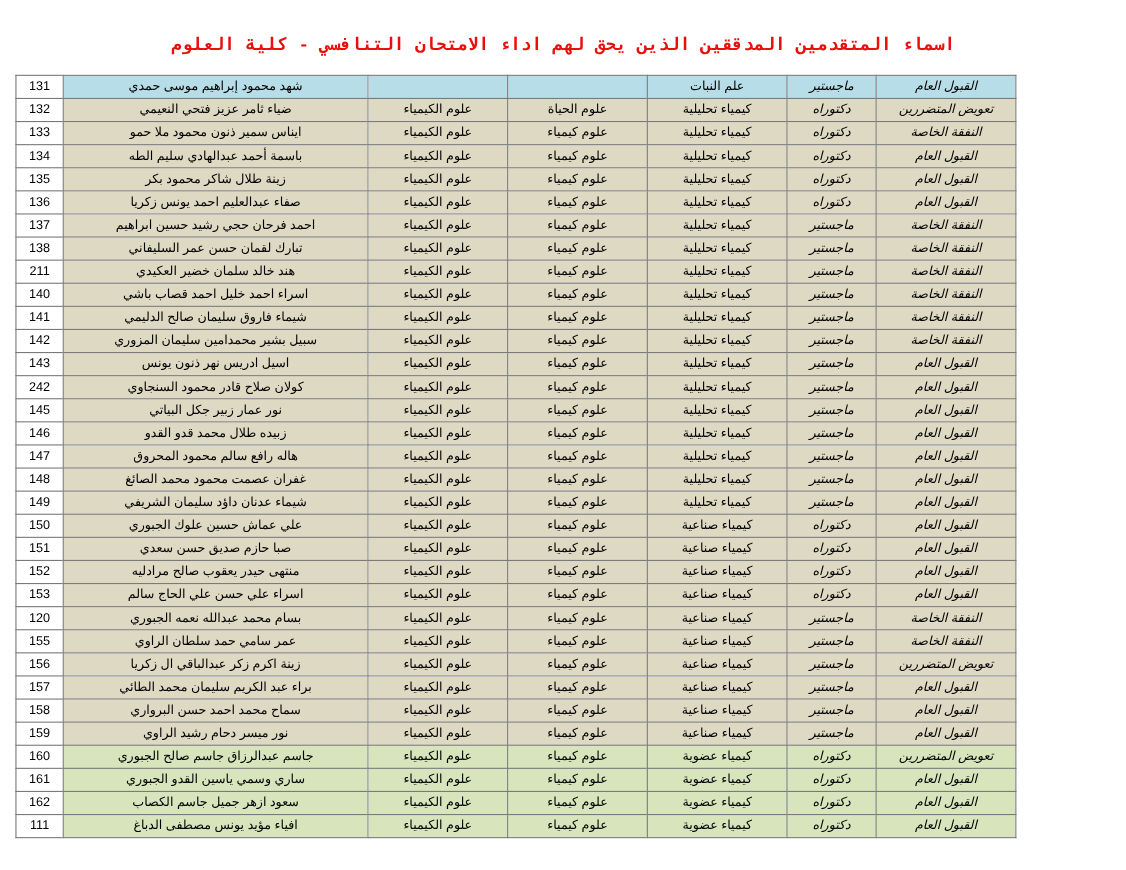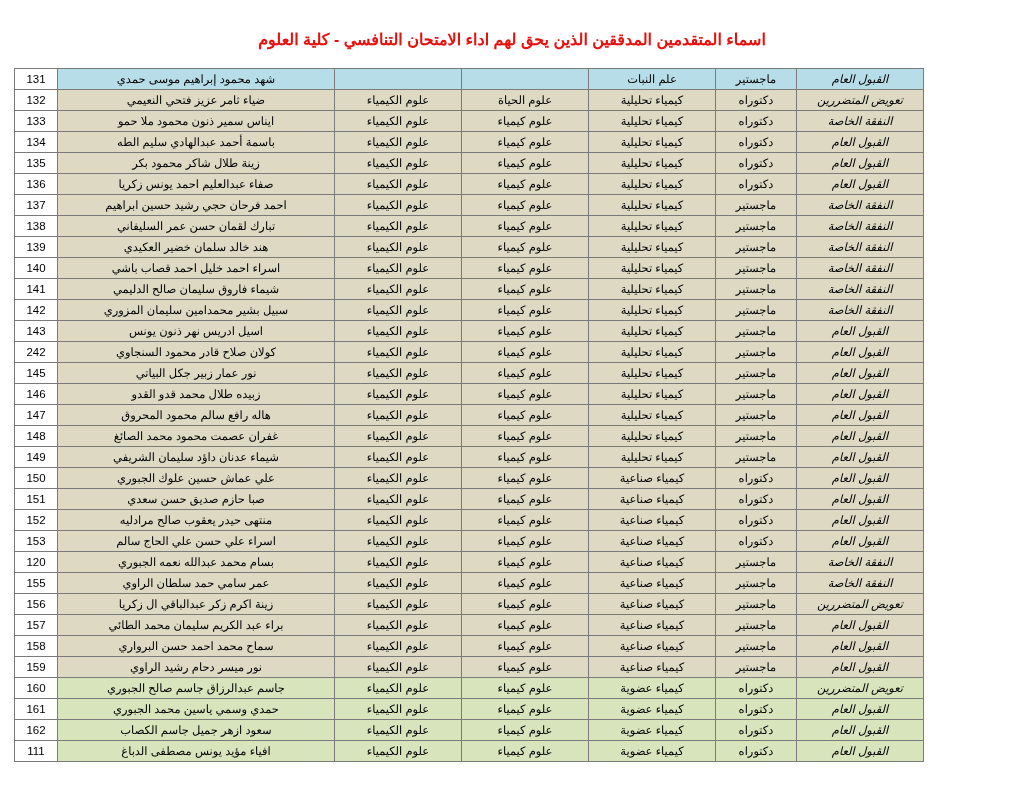--- a/index.html
+++ b/index.html
@@ -23,20 +23,21 @@
   .doc-title {
     position: absolute;
     top: 30px;
     left: 0;
     width: 1024px;
     text-align: center;
     font-size: 16px;
     font-weight: bold;
     color: #e8100c;
     direction: rtl;
+    font-family: Liberation Mono, monospace;
   }
   .table-wrap {
     position: absolute;
     top: 68px;
     left: 98px;
     width: 826px;
   }
   table.listing {
     border-collapse: collapse;
     width: 826px;
@@ -61,21 +62,21 @@
     font-weight: normal;
     margin-left: 46px;
   }
   td.c-name {
     width: 268px;
     text-align: center;
   }
   td.c-col3 { width: 118px; }
   td.c-col4 { width: 118px; }
   td.c-col5 { width: 118px; }
-  td.c-col6 { width: 72px; }
+  td.c-col6 { width: 72px; font-style: italic; }
   td.c-col7 { width: 118px; font-style: italic; }
 
   
   .grp-blue td.c-name,
   .grp-blue td.c-col3,
   .grp-blue td.c-col4,
   .grp-blue td.c-col5,
   .grp-blue td.c-col6,
   .grp-blue td.c-col7 { background: #b7dee8; }
 
@@ -175,21 +176,21 @@
             <td class="c-name">تبارك لقمان حسن عمر السليفاني</td>
             <td class="c-num">138</td>
           </tr>
           <tr class="grp-tan">
             <td class="c-col7">النفقة الخاصة</td>
             <td class="c-col6">ماجستير</td>
             <td class="c-col5">كيمياء تحليلية</td>
             <td class="c-col4">علوم كيمياء</td>
             <td class="c-col3">علوم الكيمياء</td>
             <td class="c-name">هند خالد سلمان خضير العكيدي</td>
-            <td class="c-num">139</td>
+            <td class="c-num">211</td>
           </tr>
           <tr class="grp-tan">
             <td class="c-col7">النفقة الخاصة</td>
             <td class="c-col6">ماجستير</td>
             <td class="c-col5">كيمياء تحليلية</td>
             <td class="c-col4">علوم كيمياء</td>
             <td class="c-col3">علوم الكيمياء</td>
             <td class="c-name">اسراء احمد خليل احمد قصاب باشي</td>
             <td class="c-num">140</td>
           </tr>
@@ -372,21 +373,21 @@
             <td class="c-col3">علوم الكيمياء</td>
             <td class="c-name">جاسم عبدالرزاق جاسم صالح الجبوري</td>
             <td class="c-num">160</td>
           </tr>
           <tr class="grp-green">
             <td class="c-col7">القبول العام</td>
             <td class="c-col6">دكتوراه</td>
             <td class="c-col5">كيمياء عضوية</td>
             <td class="c-col4">علوم كيمياء</td>
             <td class="c-col3">علوم الكيمياء</td>
-            <td class="c-name">حمدي وسمي ياسين محمد الجبوري</td>
+            <td class="c-name">ساري وسمي ياسين القدو الجبوري</td>
             <td class="c-num">161</td>
           </tr>
           <tr class="grp-green">
             <td class="c-col7">القبول العام</td>
             <td class="c-col6">دكتوراه</td>
             <td class="c-col5">كيمياء عضوية</td>
             <td class="c-col4">علوم كيمياء</td>
             <td class="c-col3">علوم الكيمياء</td>
             <td class="c-name">سعود ازهر جميل جاسم الكصاب</td>
             <td class="c-num">162</td>

